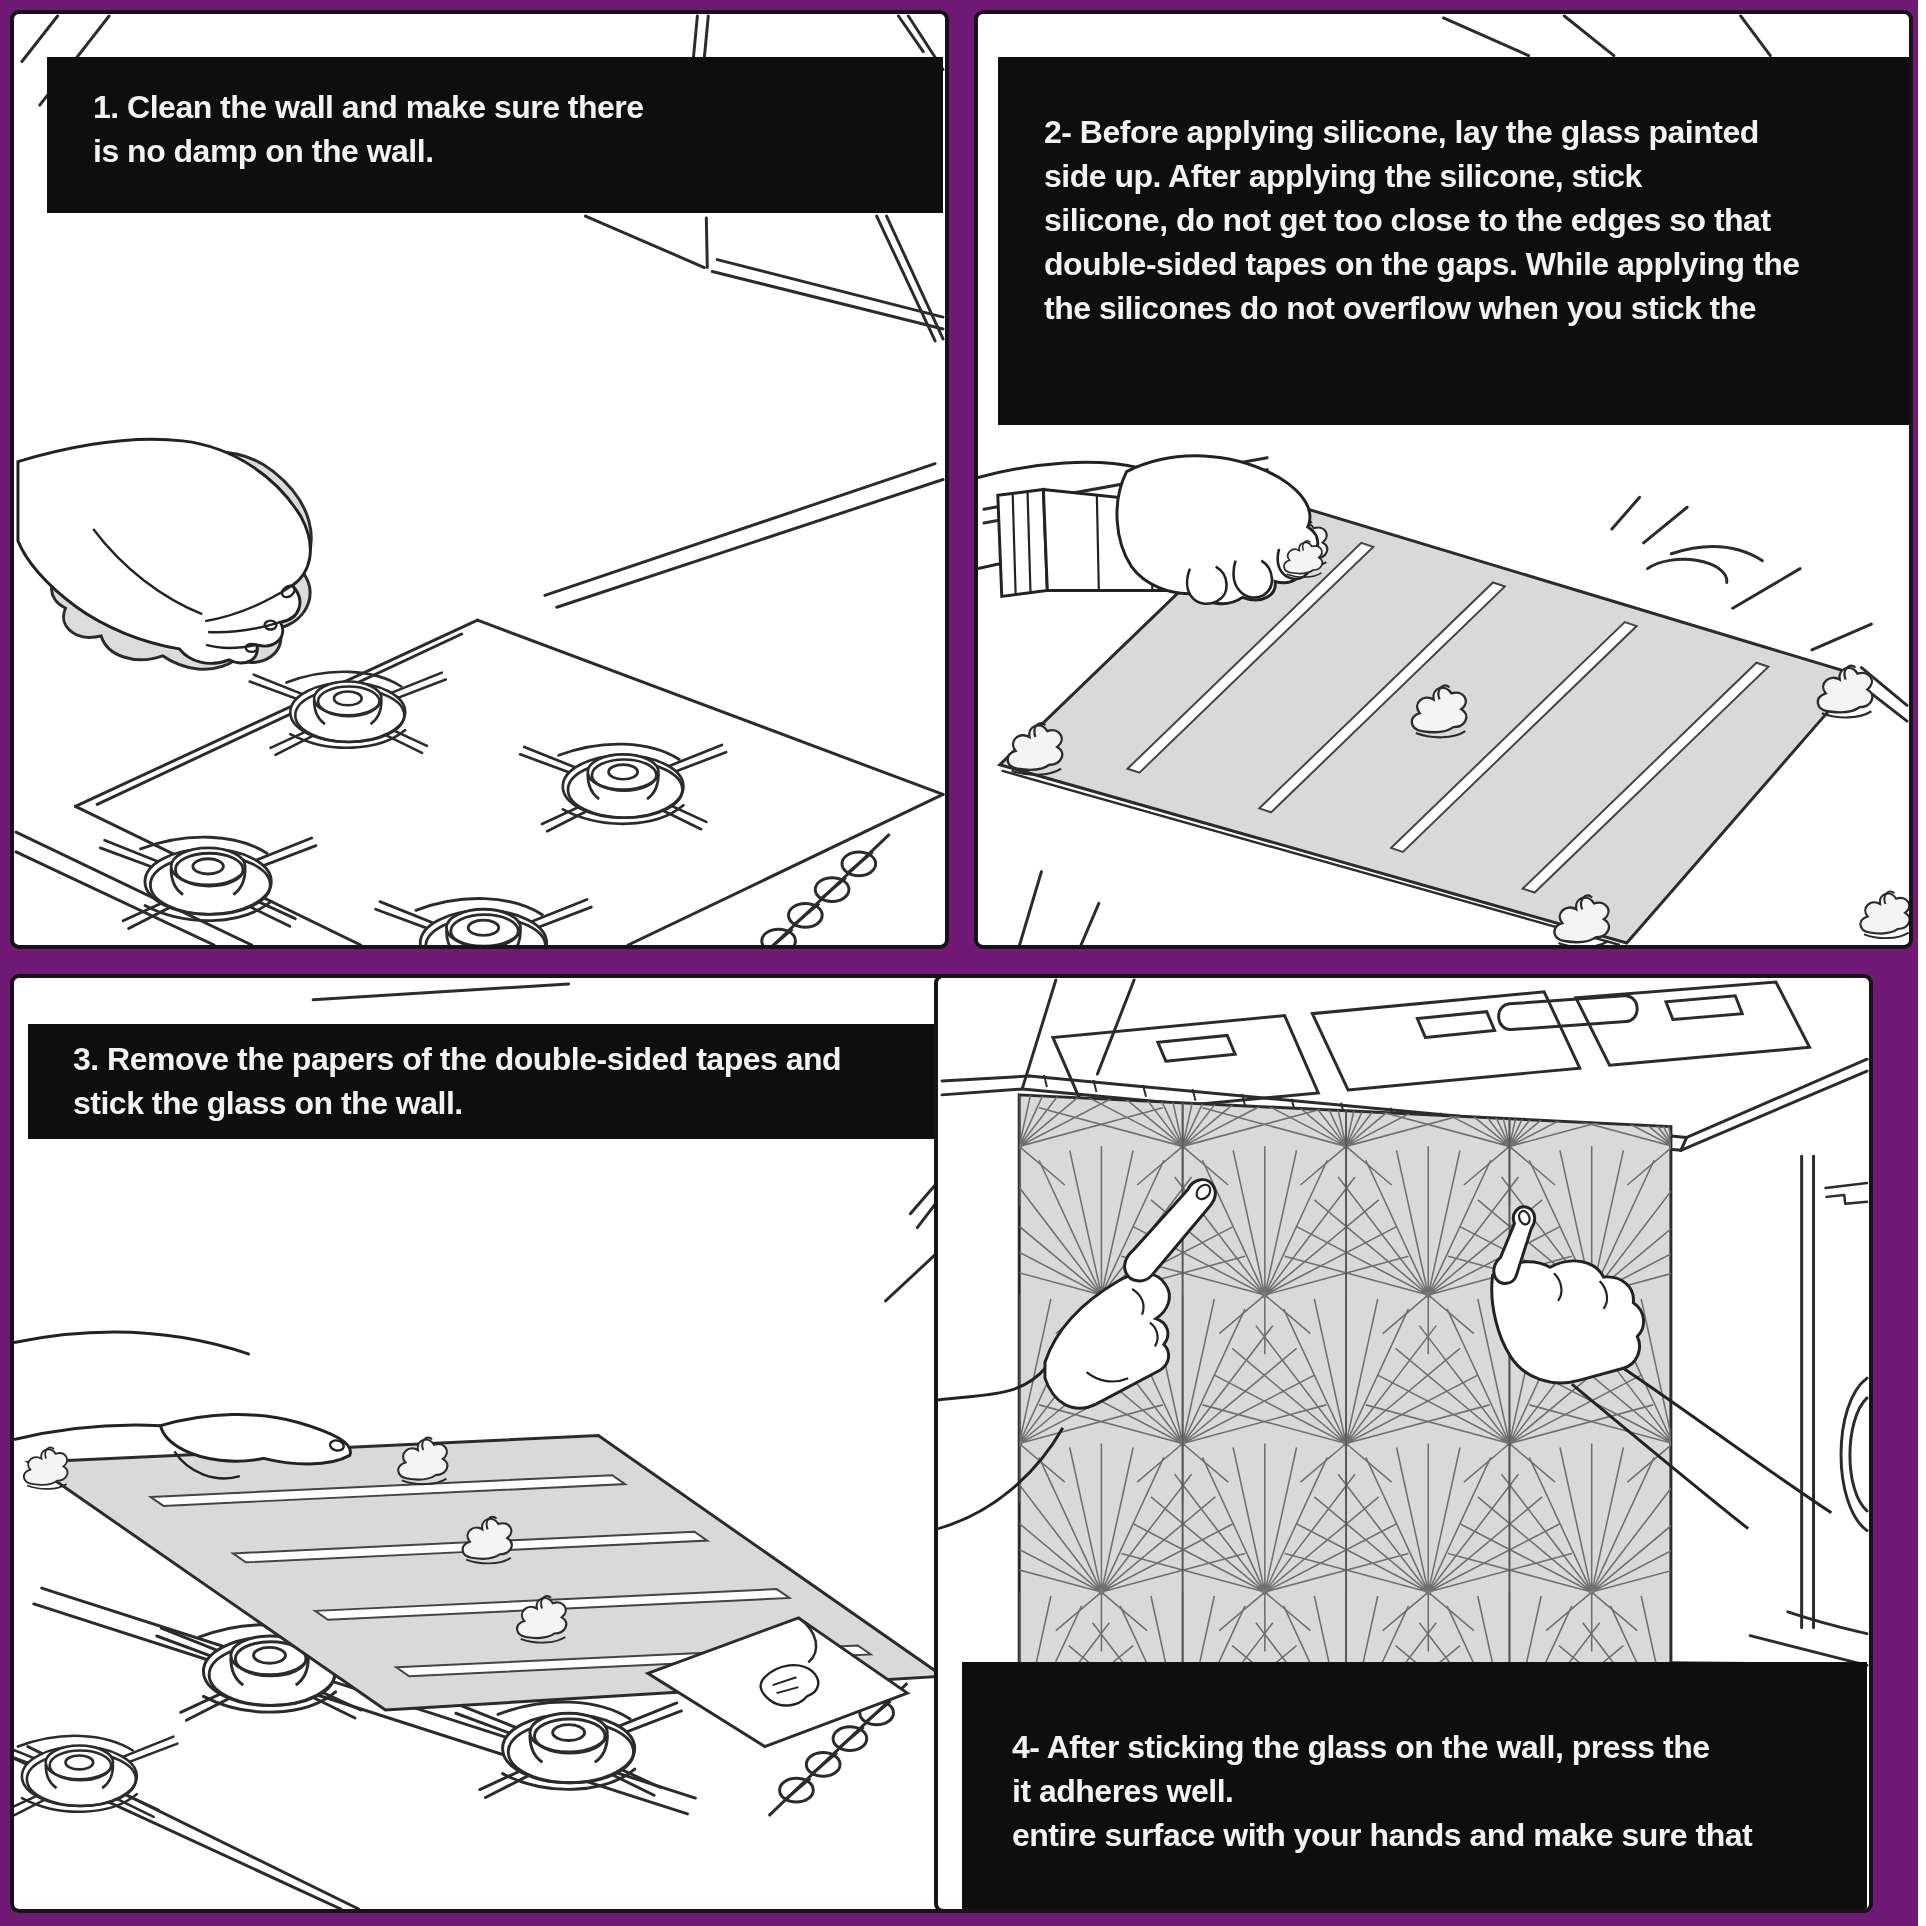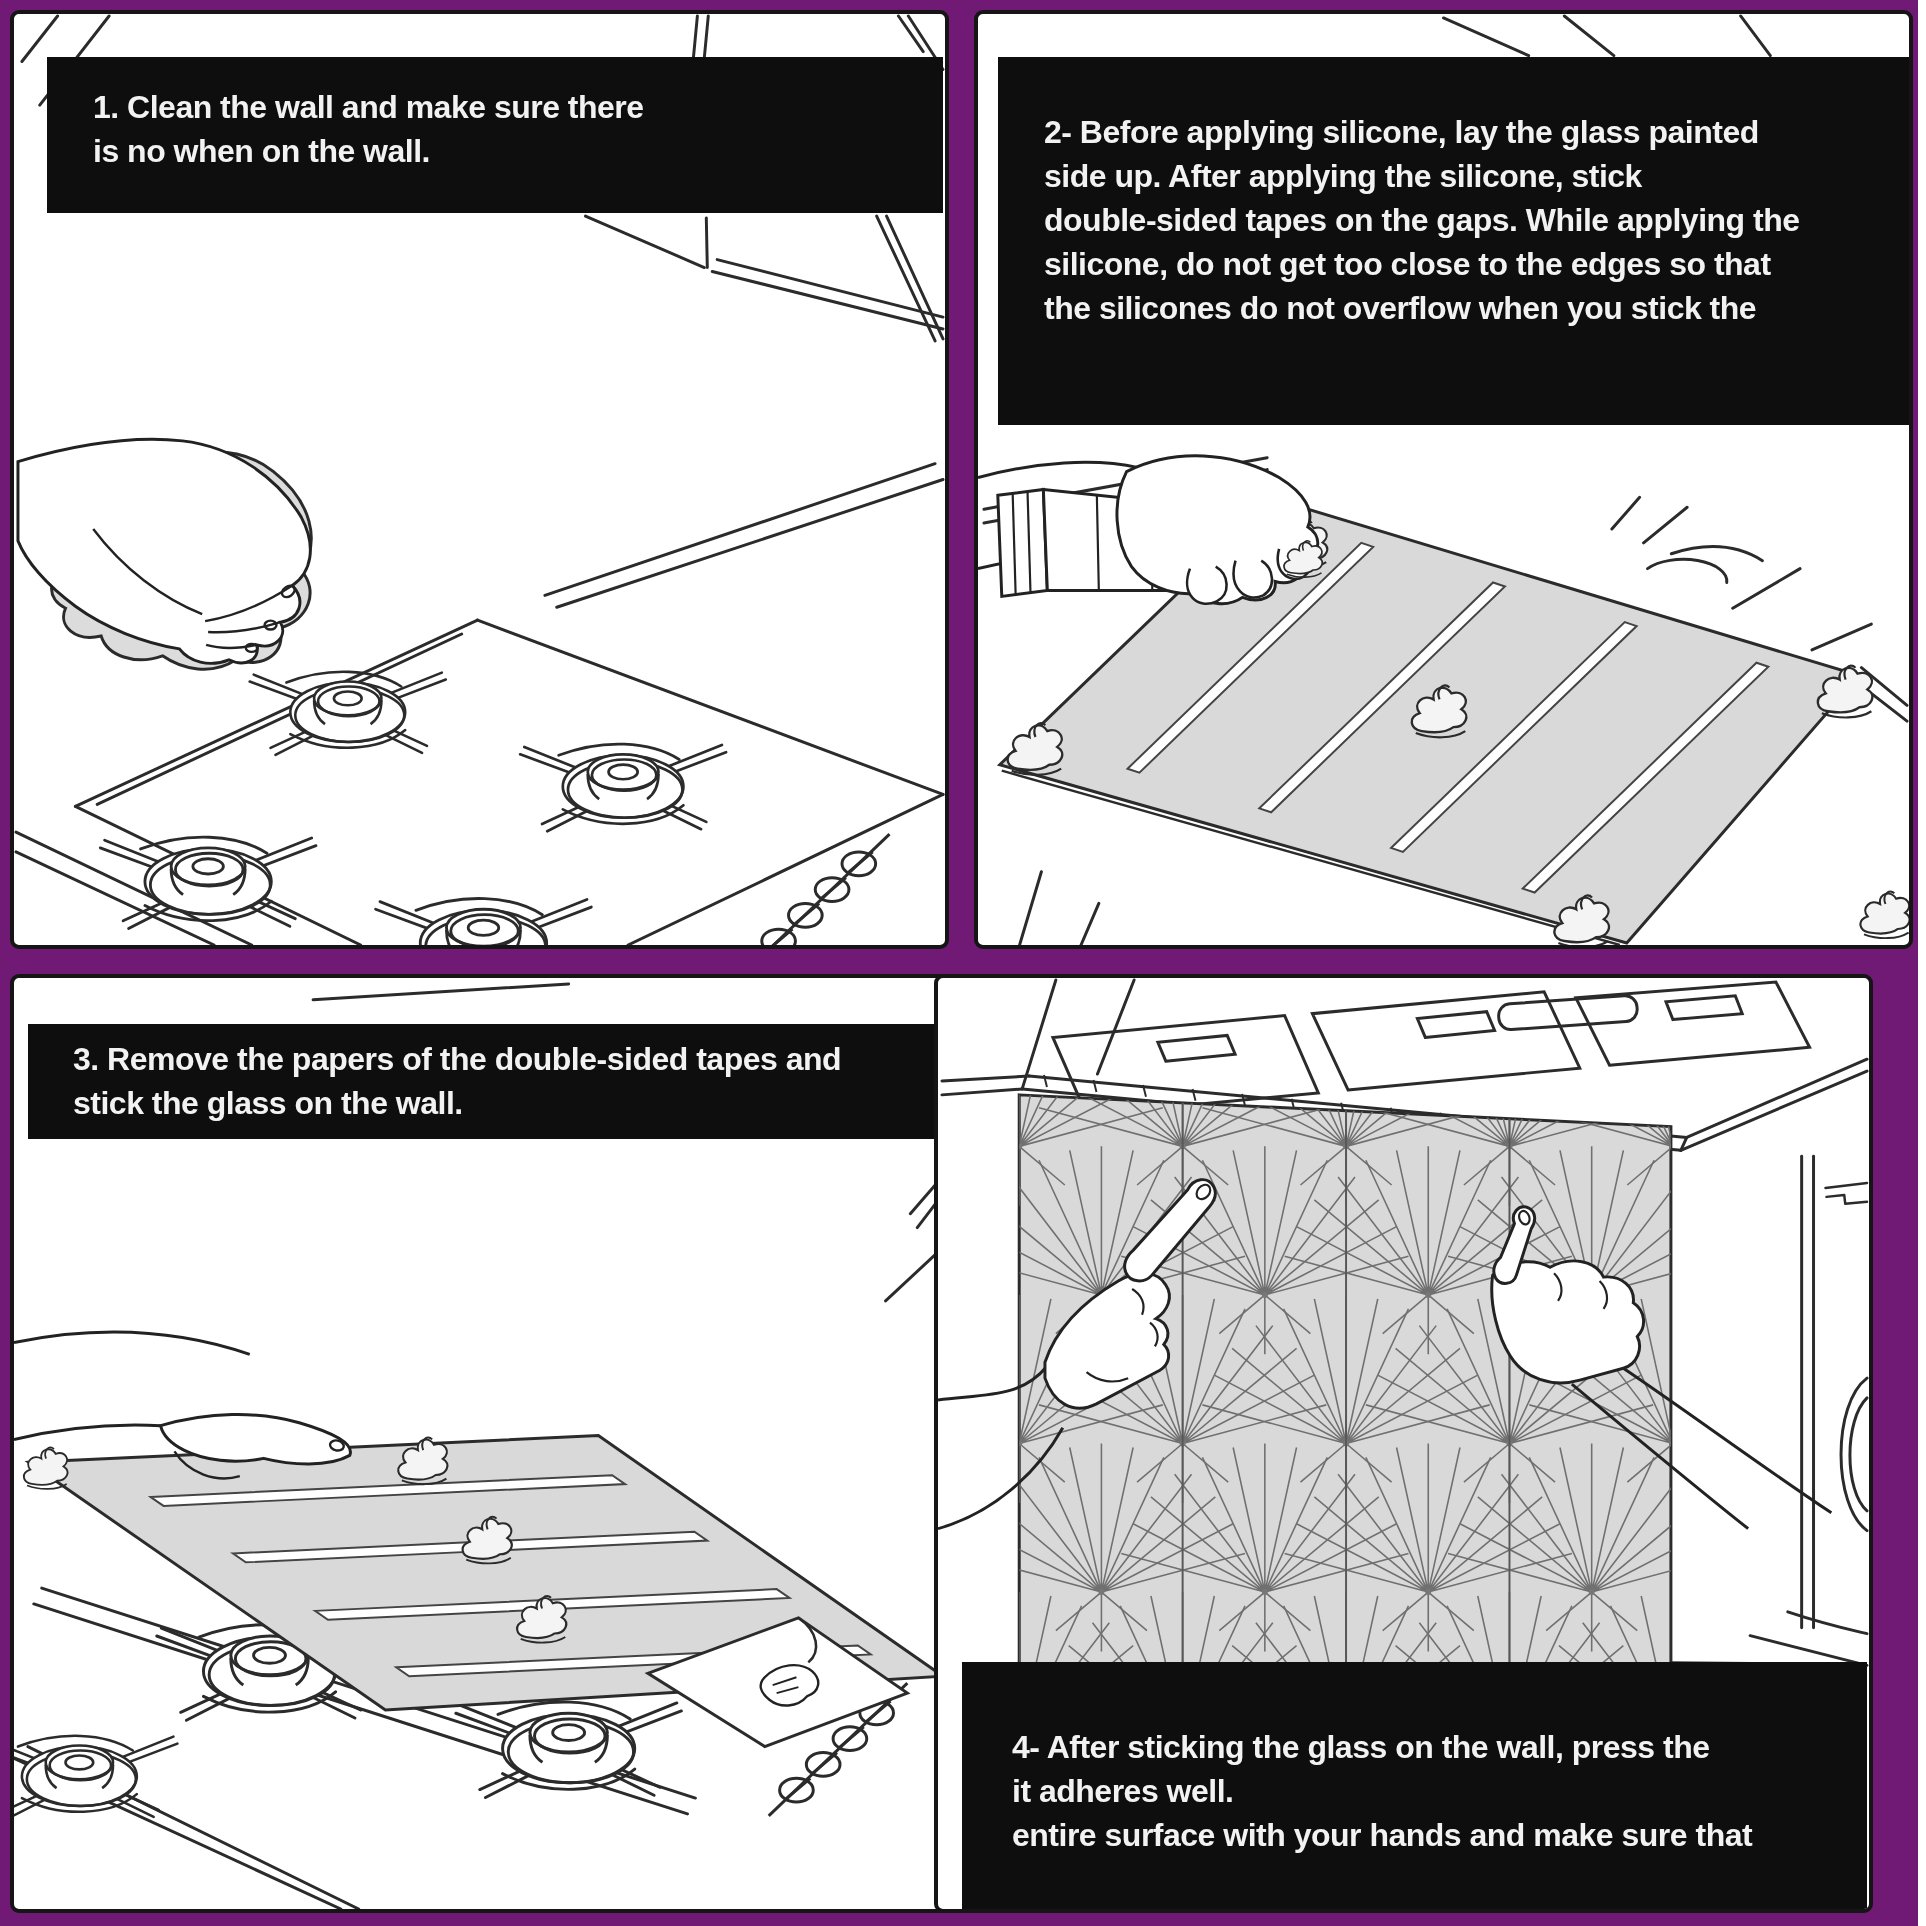--- a/index.html
+++ b/index.html
@@ -106,21 +106,21 @@
           <path d="M245 637 C226 641 208 641 194 637"></path>
           <path d="M80 520 C110 560 150 590 190 606"></path>
           <ellipse cx="277" cy="583" rx="7" ry="5" transform="rotate(-35 277 583)"></ellipse>
           <ellipse cx="259" cy="617" rx="6" ry="4.5"></ellipse>
           <ellipse cx="240" cy="640" rx="6" ry="4"></ellipse>
         </g>
       </g>
     </svg>
     <div class="cap cap1">
         <div>1. Clean the wall and make sure there</div>
-        <div>is no when on the wall.</div>
+        <div>is no damp on the wall.</div>
       </div>
   </div>
 
   <div class="panel" id="p2">
     <svg viewBox="0 0 940 940">
       <g stroke="#2b2b2b" stroke-width="3" fill="none" stroke-linecap="round">
         <path d="M470 4 L556 42"></path>
           <path d="M592 2 L642 42"></path>
           <path d="M770 2 L800 42"></path>
         <path d="M938 120 L916 360"></path>
@@ -178,22 +178,22 @@
           <path d="M214 560 C204 586 222 602 241 593 C255 586 254 566 240 558"></path>
           <path d="M260 552 C252 580 271 595 288 587 C301 579 299 560 286 552"></path>
           <path d="M304 540 C298 563 314 576 329 568 C340 560 338 543 325 537"></path>
         </g>
         <use href="#blob" transform="translate(330,560) scale(0.7)"></use>
       </g>
     </svg>
     <div class="cap cap2">
         <div>2- Before applying silicone, lay the glass painted</div>
         <div>side up. After applying the silicone, stick</div>
+        <div>silicone, do not get too close to the edges so that</div>
         <div>double-sided tapes on the gaps. While applying the</div>
-        <div>silicone, do not get too close to the edges so that</div>
         <div>the silicones do not overflow when you stick the</div>
       </div>
   </div>
 
   <div class="panel" id="p3">
     <svg viewBox="0 0 940 940">
       <g stroke="#2b2b2b" stroke-width="3" fill="none" stroke-linecap="round">
         <path d="M302 22 L560 6"></path>
           <path d="M905 238 L938 200"></path>
         <path d="M912 252 L938 218"></path>

